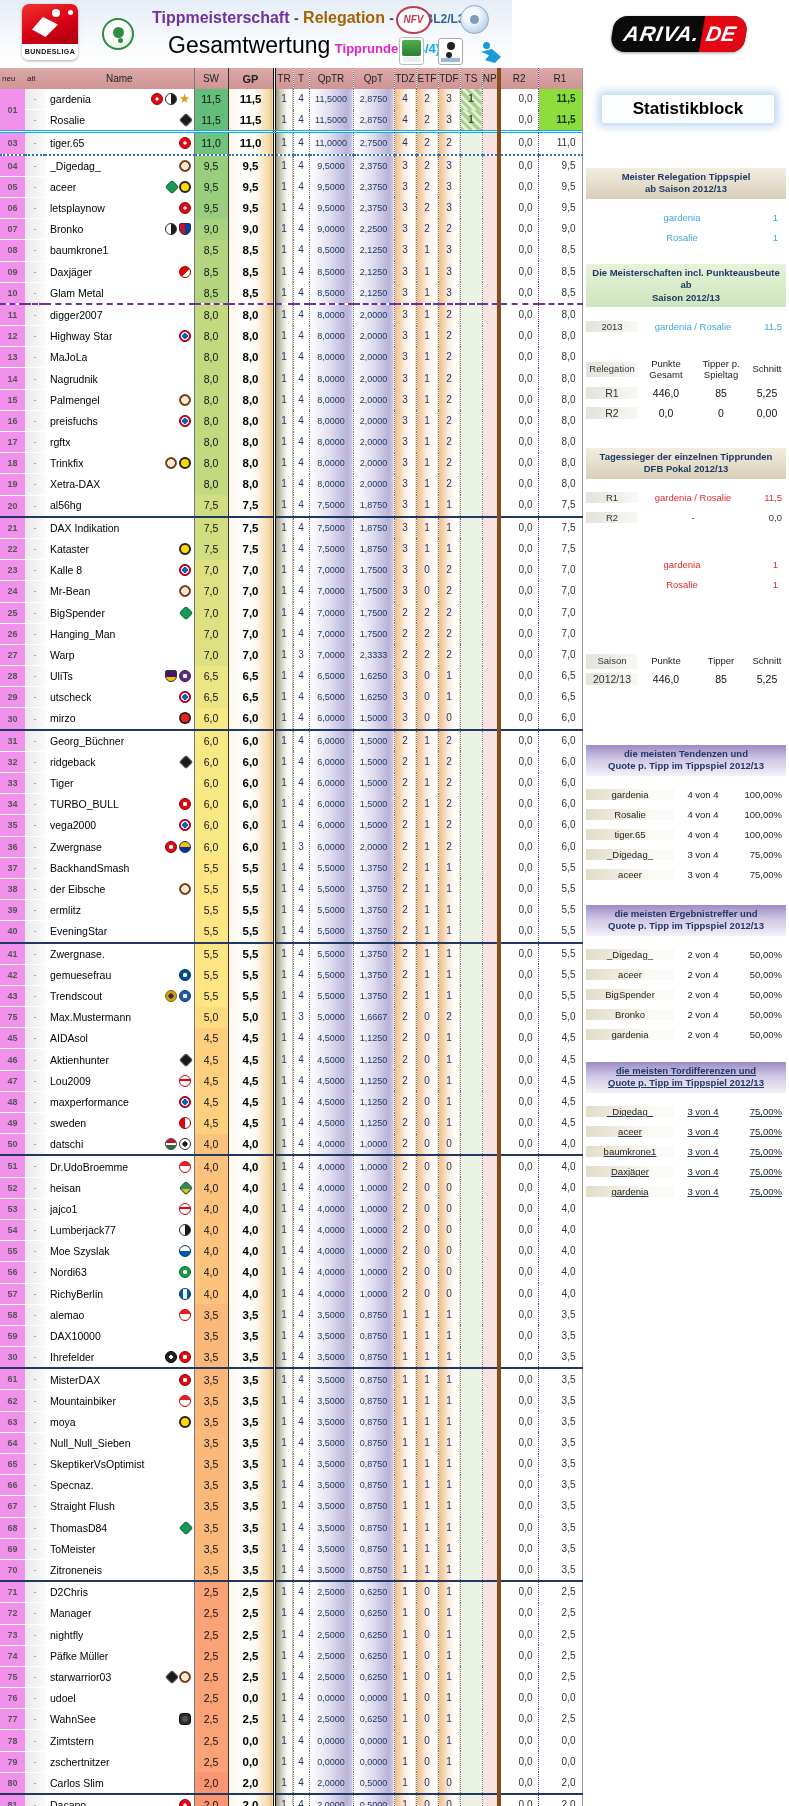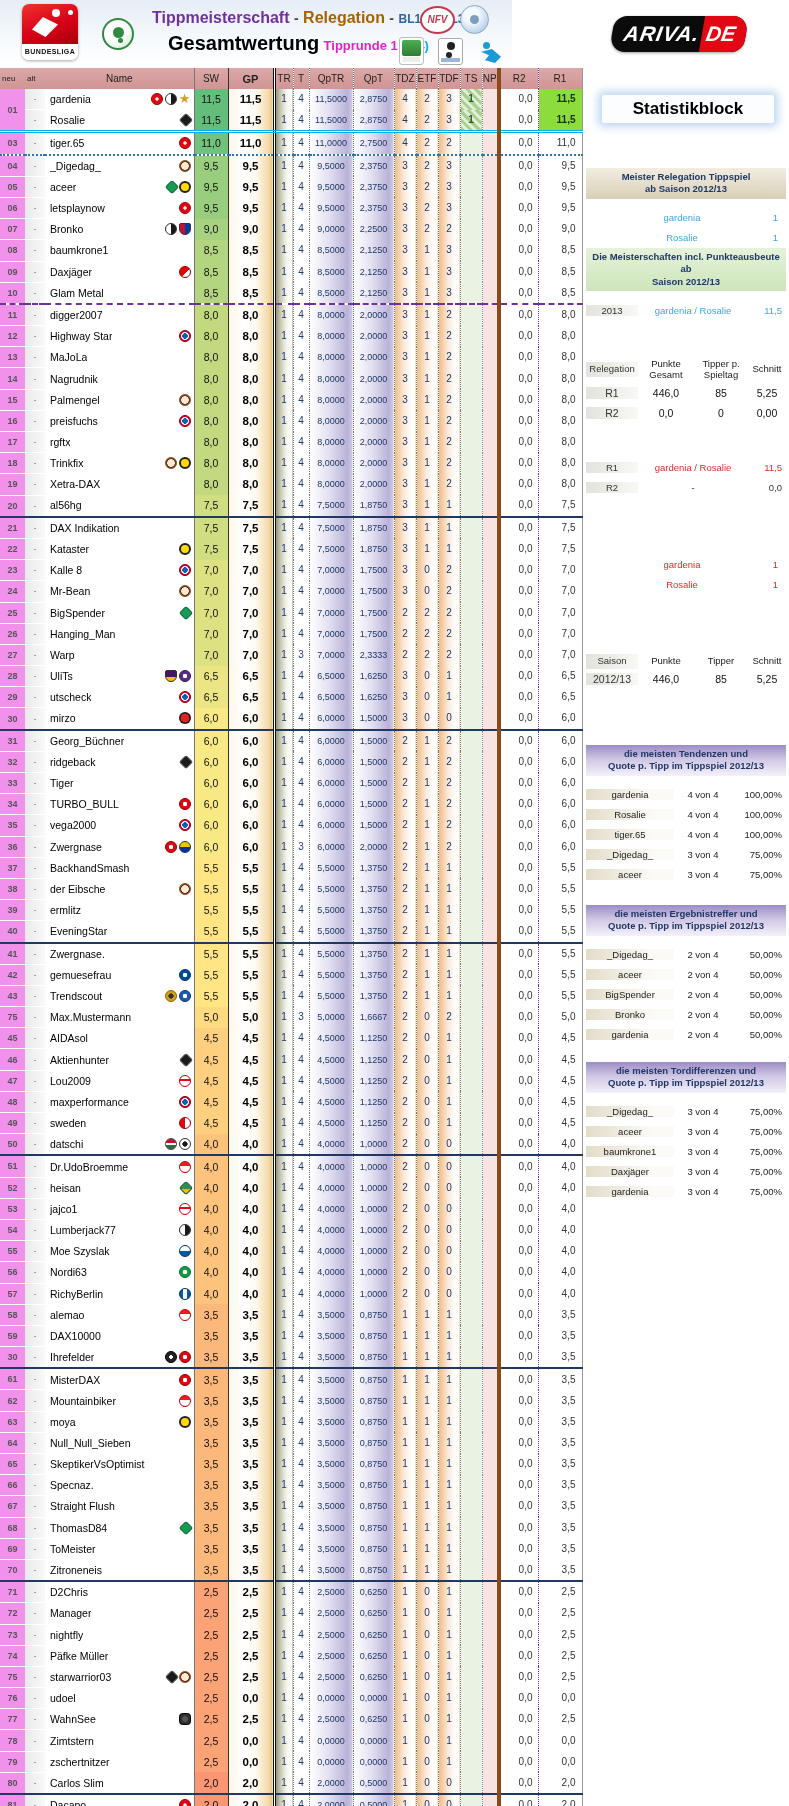--- a/index.html
+++ b/index.html
@@ -21,24 +21,24 @@
       background:radial-gradient(circle at 38% 32%,#FFFFFF 0 48%,#E9F4E9 66%,#CFE6CF 100%);
       border:2px solid #2E8B40;box-sizing:border-box;}
   .dfb-logo::after{content:"";position:absolute;left:9px;top:7px;width:11px;height:11px;border-radius:50%;
       background:#2E8B40;box-shadow:2px 8px 0 -3px #2E8B40;}
   .title-line1{position:absolute;left:152px;top:9px;white-space:nowrap;font-weight:bold;}
   .t-purple{color:#7030A0;font-size:16px;}
   .t-dash{color:#444;font-size:14px;}
   .t-brown{color:#A66200;font-size:16px;}
   .t-steel{color:#31659C;font-size:12px;}
   .title-line2{position:absolute;left:168px;top:32px;white-space:nowrap;}
-  .t-gesamt{color:#000;font-size:20px;font-weight:bold;}
+  .t-gesamt{color:#000;font-size:23px;font-weight:normal;}
   .t-runde{color:#E322C6;font-size:13px;font-weight:bold;}
   .t-prog{color:#00B0F0;font-size:13px;font-weight:bold;}
-  .nfv{position:absolute;left:420px;top:6px;width:35px;height:28px;border:2px solid #C23A50;border-radius:50%;
+  .nfv{position:absolute;left:396px;top:6px;width:35px;height:28px;border:2px solid #C23A50;border-radius:50%;
       background:#fff;box-sizing:border-box;text-align:center;line-height:24px;
       font-size:10px;font-weight:bold;font-style:italic;color:#C23A50;}
   .ball{position:absolute;left:460px;top:5px;width:29px;height:29px;border-radius:50%;border:1px solid #8FA8C0;
       background:radial-gradient(circle at 40% 35%,#F4F9FD 0 30%,#C8DDF0 62%,#9DBFDC 100%);box-sizing:border-box;}
   .ball::after{content:"";position:absolute;left:9px;top:9px;width:9px;height:9px;border-radius:50%;background:#7E9DBC;}
   .badge-w{position:absolute;left:399px;top:37px;width:25px;height:28px;background:#fff;border:1px solid #bbb;
       border-radius:3px;box-sizing:border-box;}
   .badge-w::after{content:"";position:absolute;left:2px;top:2px;right:2px;height:16px;border-radius:2px;
       background:linear-gradient(180deg,#4CAF50,#2E7D32);}
   .badge-w::before{content:"";position:absolute;left:3px;bottom:2px;right:3px;height:5px;background:#E8F0E8;}
@@ -2216,21 +2216,21 @@
           <div class="lrow">
             <span class="n" style="color: rgb(63, 165, 223);">gardenia</span>
             <span class="v" style="color: rgb(63, 165, 223);">1</span>
           </div>
           <div class="lrow">
             <span class="n" style="color: rgb(63, 165, 223);">Rosalie</span>
             <span class="v" style="color: rgb(63, 165, 223);">1</span>
           </div>
         </div>
       </div>
-      <div class="sb" style="top: 248px;">
+      <div class="sb" style="top: 264px;">
         <div class="hd green">
           <div>Die Meisterschaften incl. Punkteausbeute ab</div>
           <div>Saison 2012/13</div>
         </div>
         <div class="rows">
           <div class="trow">
             <span class="lab">2013</span>
             <span class="n" style="color: rgb(63, 165, 223);">gardenia / Rosalie</span>
             <span class="v" style="color: rgb(63, 165, 223);">11,5</span>
           </div>
@@ -2252,20 +2252,24 @@
           </div>
           <div class="t4r">
             <div class="w1 lab">R2</div>
             <div class="w2">0,0</div>
             <div class="w3">0</div>
             <div class="w4">0,00</div>
           </div>
         </div>
       </div>
       <div class="sb" style="top: 448px;">
+        <div class="hd tan">
+          <div>Tagessieger der einzelnen Tipprunden</div>
+          <div>DFB Pokal 2012/13</div>
+        </div>
         <div class="rows">
           <div class="trow">
             <span class="lab w1">R1</span>
             <span class="n" style="color: rgb(224, 43, 43);">gardenia / Rosalie</span>
             <span class="v" style="color: rgb(224, 43, 43);">11,5</span>
           </div>
           <div class="trow">
             <span class="lab w1">R2</span>
             <span class="n" style="color: rgb(51, 51, 51);">-</span>
             <span class="v" style="color: rgb(51, 51, 51);">0,0</span>
@@ -2359,21 +2363,21 @@
             <span class="qm">2 von 4</span>
             <span class="qv">50,00%</span>
           </div>
           <div class="qrow">
             <span class="qn">gardenia</span>
             <span class="qm">2 von 4</span>
             <span class="qv">50,00%</span>
           </div>
         </div>
       </div>
-      <div class="sb" style="top: 1062px;">
+      <div class="sb" style="top: 1062px; text-decoration: underline;">
         <div class="hd purple">
           <div>die meisten Tordifferenzen und</div>
           <div>Quote p. Tipp im Tippspiel 2012/13</div>
         </div>
         <div class="rows">
           <div class="qrow">
             <span class="qn">_Digedag_</span>
             <span class="qm">3 von 4</span>
             <span class="qv">75,00%</span>
           </div>

